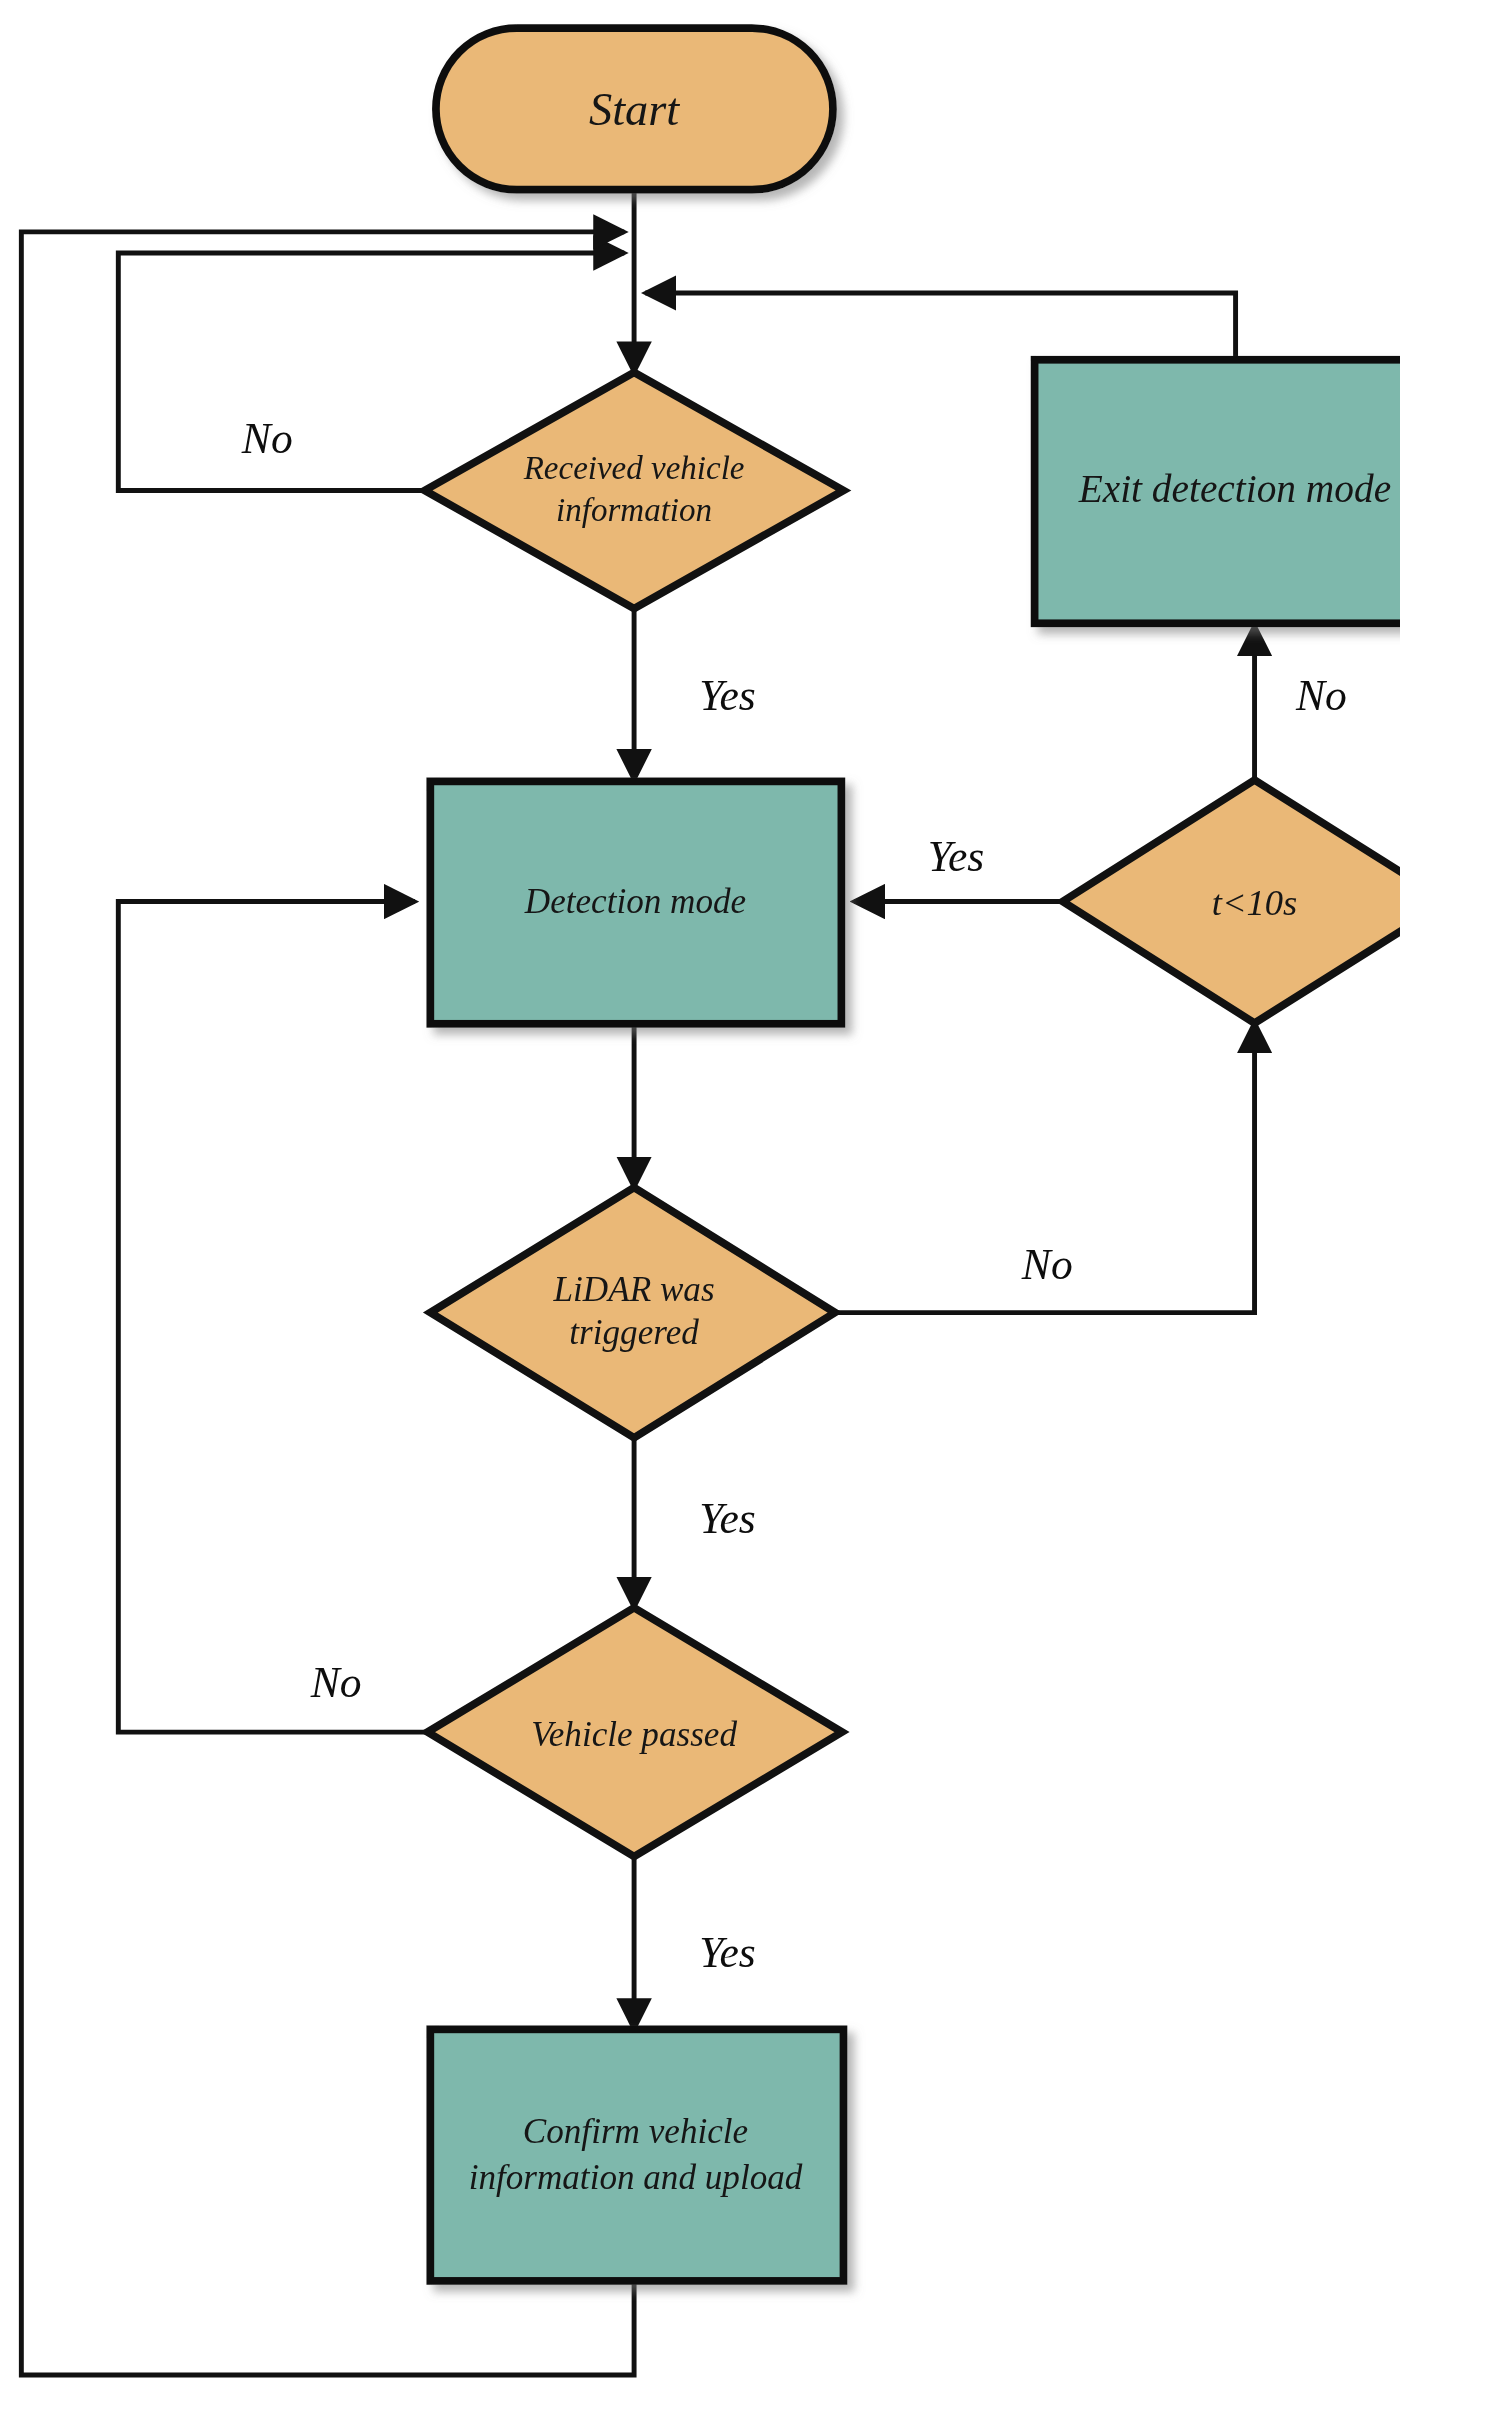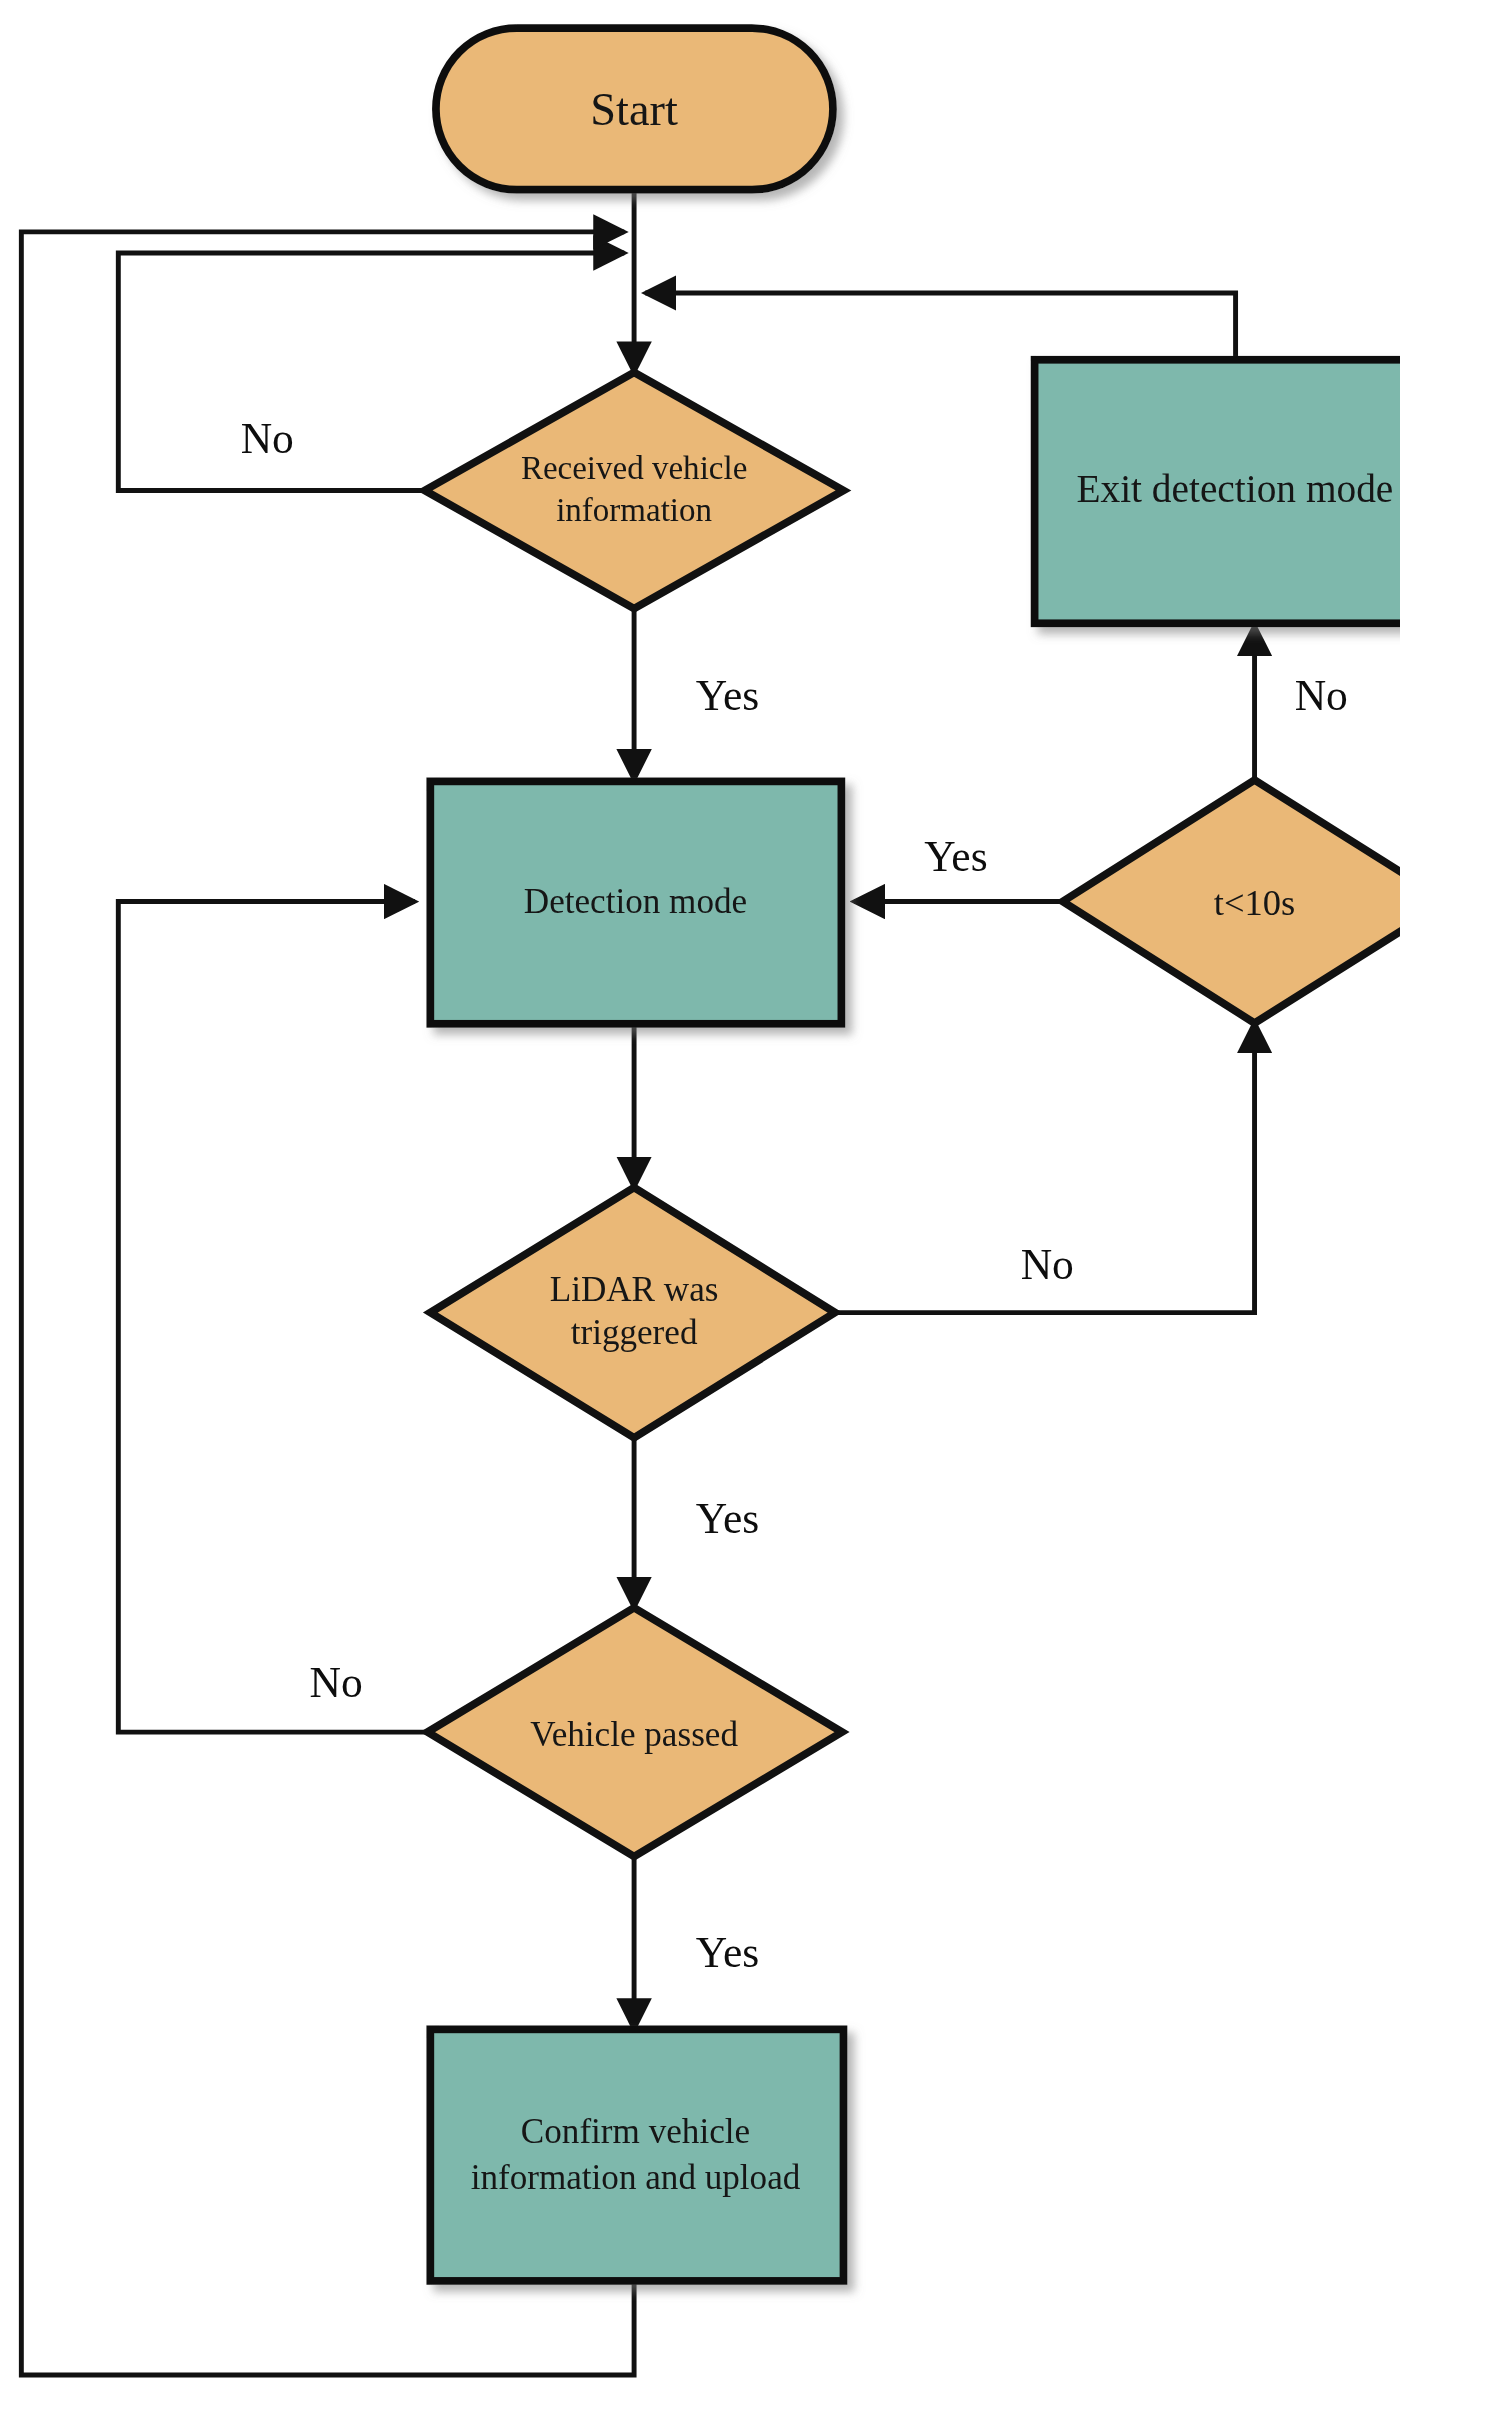--- a/index.html
+++ b/index.html
@@ -9,20 +9,21 @@
   }
   body {
     font-family: "Liberation Serif", "DejaVu Serif", serif;
   }
   #canvas {
     position: relative;
     width: 1400px;
     height: 2413px;
     background: #ffffff;
     overflow: hidden;
+    font-style: italic;
   }
   #flow-svg {
     position: absolute;
     top: 0;
     left: 0;
     width: 1512px;
     height: 2413px;
   }
   .node-label {
     font-family: "Liberation Serif", "DejaVu Serif", serif;

